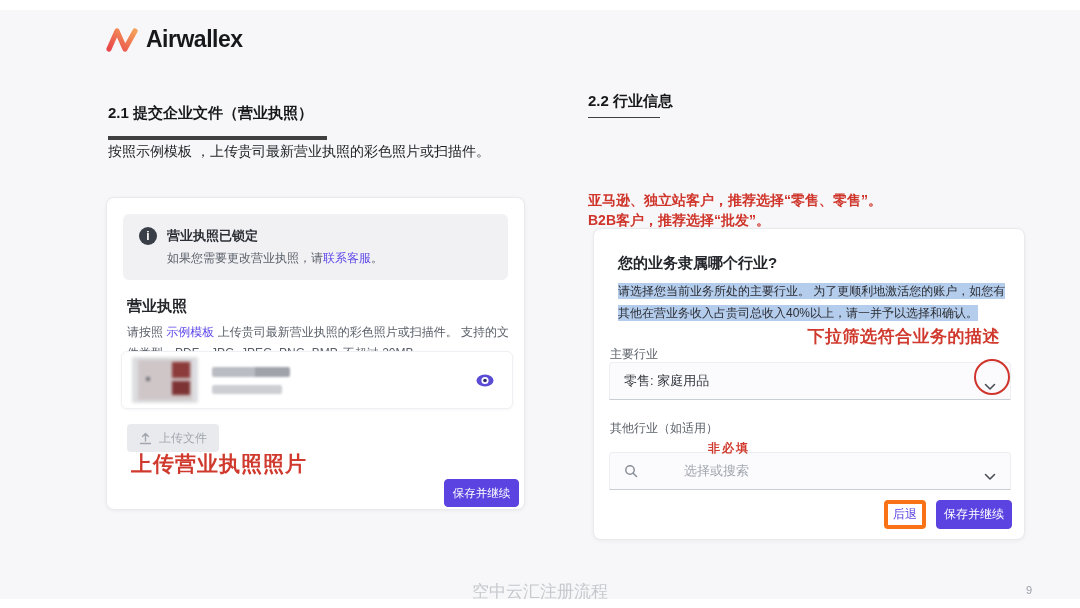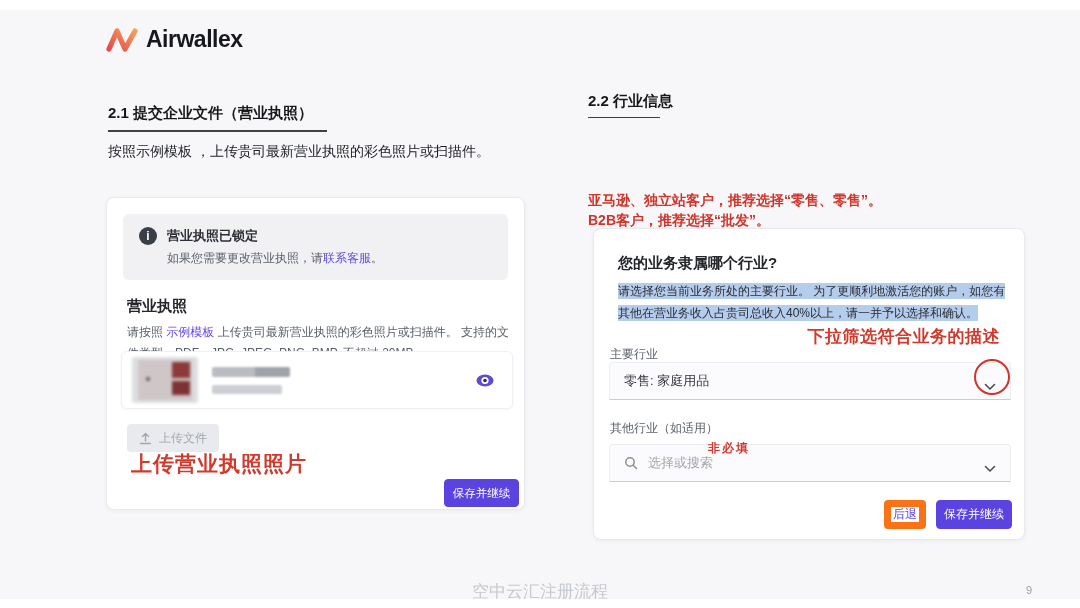--- a/index.html
+++ b/index.html
@@ -9,21 +9,21 @@
   .edge { position:absolute; left:0; width:1080px; background:#ffffff; }
   .edge.top { top:0; height:10px; }
   .edge.bottom { bottom:0; height:9px; }
 
   
   .logo { position:absolute; left:106px; top:26px; display:flex; align-items:center; gap:8px;justify-content:center; }
   .logo-text { font-size:23px; font-weight:bold; color:#17181c; letter-spacing:-0.5px; }
 
   
   .h2 { position:absolute; font-size:15px; font-weight:bold; color:#17181c; }
-  .h2 .underlined { border-bottom:2px solid #404040; padding-bottom:9px; padding-right:14px; }
+  .h2 .underlined { border-bottom:4px solid #404040; padding-bottom:15px; padding-right:14px; }
   .h2-line { position:absolute; height:0; border-bottom:1.5px solid #3c3f45; }
   .para { position:absolute; font-size:14px; color:#1d1f24; line-height:1.6; }
   .red-note { position:absolute; font-size:14px; font-weight:600; color:#cf352b; line-height:1.45; }
 
   .card { position:absolute; background:#ffffff; border:1px solid #e9eaee; border-radius:8px;
           box-shadow:0 1px 4px rgba(25,28,40,.05); }
 
   
   .banner { position:absolute; left:16px; right:16px; top:16px; background:#f1f1f4; border-radius:6px; padding:13px 16px; }
   .banner-head { display:flex; align-items:center; gap:10px; }
@@ -48,21 +48,21 @@
   .bar.b1 { width:78px; height:10px; background:#b4b7bd;
             background:linear-gradient(90deg,#b9bcc2 0 55%, #9fa3aa 55% 100%); }
   .bar.b2 { width:70px; height:9px; background:#ccced3; }
   .eye-btn { margin-left:auto; width:22px; height:22px; display:flex; align-items:center; justify-content:center; cursor:pointer; }
   .upload-btn { position:absolute; left:20px; top:226px; height:27px; padding:14px 12px; background:#e9eaee;
                 border-radius:4px; display:flex; align-items:center; gap:7px; font-size:12px; color:#a2a7af; cursor:pointer; }
   .big-red { position:absolute; font-weight:bold; color:#d03a2e; }
   .annot-upload { left:24px; top:252px; font-size:21px; letter-spacing:1px; }
   .btn { border-radius:4px; font-size:12px; display:flex; align-items:center; justify-content:center; cursor:pointer; }
   .btn.primary { background:#5a43e0; color:#ffffff; border:1px solid #5a43e0; }
-  .btn.ghost { background:#ffffff; color:#5a43e0; border:7px solid #f97316;text-align:center; }
+  .btn.ghost { background:#ffffff; color:#5a43e0; border:4px solid #f97316;text-align:center; }
   .save-left { position:absolute; left:337px; top:281px; width:75px; height:28px; font-size:11.5px; }
 
   
   .question { position:absolute; left:24px; top:25px; font-size:15px; font-weight:bold; color:#24262b; }
   .hl-wrap { position:absolute; left:24px; top:52px; width:390px; font-size:12px; line-height:1.8; }
   .hl { background:#b5cdec; color:#2a2d33; box-decoration-break:clone; -webkit-box-decoration-break:clone; padding:1px 0; }
   .annot-dd { right:24px; top:96px; font-size:17px; position:absolute; font-weight:bold; color:#d03a2e; letter-spacing:0.5px; }
   .field-label { position:absolute; font-size:12px; color:#5a6069; }
   .select { position:absolute; left:15px; width:402px; height:38px; background:#fbfbfd; border:1px solid #eceef1;
             border-bottom:1px solid #c9cdd4; border-radius:4px 4px 0 0; display:flex; align-items:center;
@@ -175,21 +175,21 @@
       <span class="select-value">零售: 家庭用品</span>
       <span class="chev">
         <svg width="12" height="8" viewBox="0 0 12 8">
           <polyline points="1.5,1.5 6,6 10.5,1.5" fill="none" stroke="#4a4e55" stroke-width="1.6" stroke-linecap="round" stroke-linejoin="round"></polyline>
         </svg>
       </span>
     </div>
     <div class="red-circle"></div>
 
     <div class="field-label" style="left:16px; top:191px;">其他行业（如适用）</div>
-    <div class="select" style="top:215px; background:#fbfbfd;">
+    <div class="select" style="top:223px; background:#fbfbfd;gap:36px;">
       <span style="display:flex;">
         <svg width="14" height="14" viewBox="0 0 14 14">
           <circle cx="6" cy="6" r="4.2" fill="none" stroke="#8a9099" stroke-width="1.5"></circle>
           <line x1="9.2" y1="9.2" x2="12.5" y2="12.5" stroke="#8a9099" stroke-width="1.5" stroke-linecap="round"></line>
         </svg>
       </span>
       <span class="select-placeholder">选择或搜索</span>
       <span class="chev">
         <svg width="12" height="8" viewBox="0 0 12 8">
           <polyline points="1.5,1.5 6,6 10.5,1.5" fill="none" stroke="#4a4e55" stroke-width="1.6" stroke-linecap="round" stroke-linejoin="round"></polyline>

